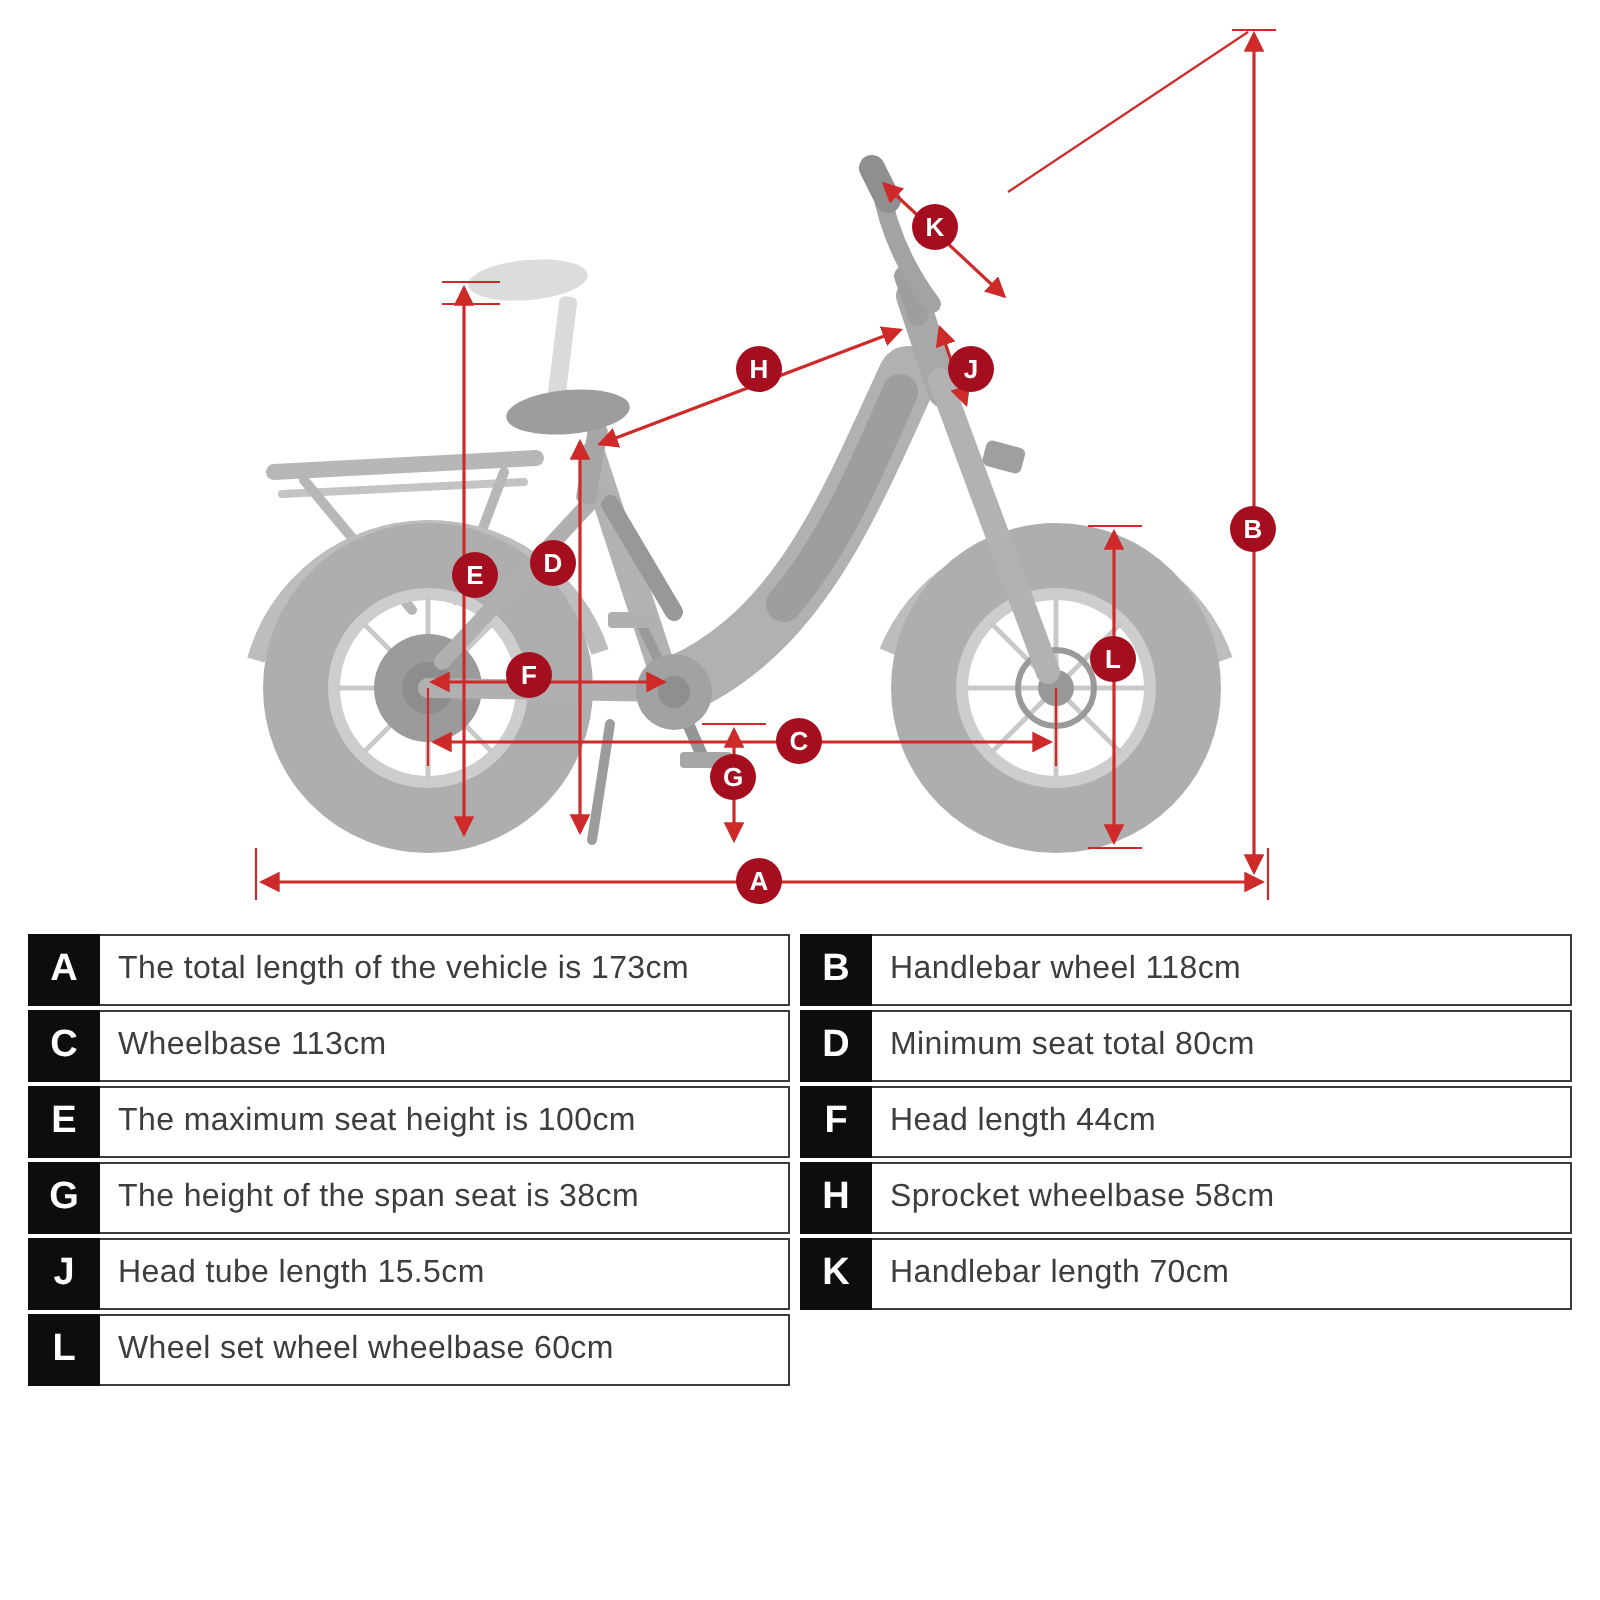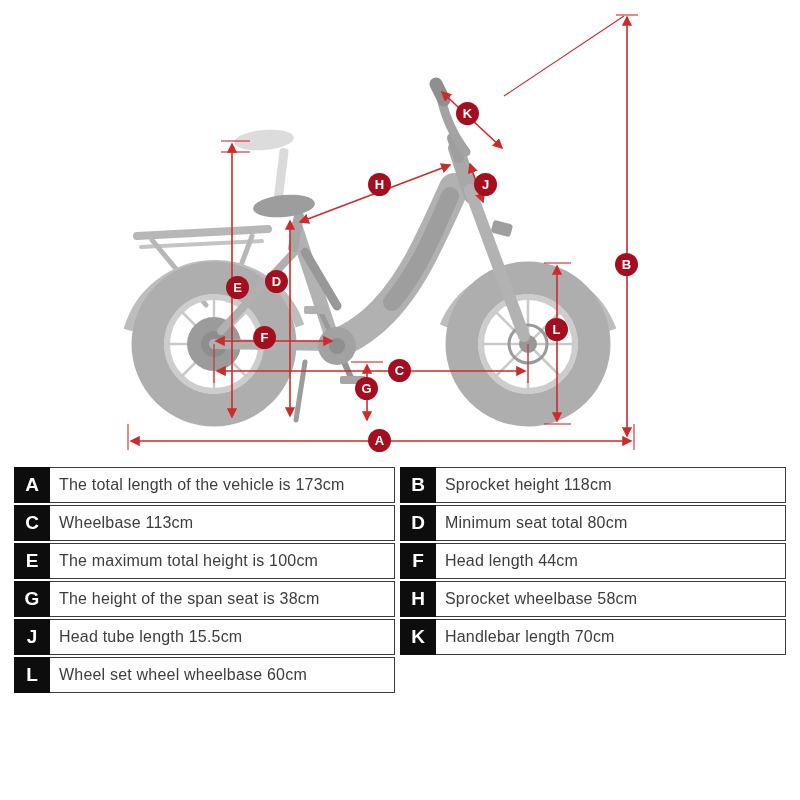--- a/index.html
+++ b/index.html
@@ -191,33 +191,33 @@
     <div class="marker" style="left:545px; top:318px;">L</div>
   </div>
 
   <div class="spec-table">
     <div class="spec-cell">
       <div class="spec-letter">A</div>
       <div class="spec-text">The total length of the vehicle is 173cm</div>
     </div>
     <div class="spec-cell">
       <div class="spec-letter">B</div>
-      <div class="spec-text">Sprocket height 118cm</div>
+      <div class="spec-text">Handlebar wheel 118cm</div>
     </div>
     <div class="spec-cell">
       <div class="spec-letter">C</div>
       <div class="spec-text">Wheelbase 113cm</div>
     </div>
     <div class="spec-cell">
       <div class="spec-letter">D</div>
       <div class="spec-text">Minimum seat total 80cm</div>
     </div>
     <div class="spec-cell">
       <div class="spec-letter">E</div>
-      <div class="spec-text">The maximum total height is 100cm</div>
+      <div class="spec-text">The maximum seat height is 100cm</div>
     </div>
     <div class="spec-cell">
       <div class="spec-letter">F</div>
       <div class="spec-text">Head length 44cm</div>
     </div>
     <div class="spec-cell">
       <div class="spec-letter">G</div>
       <div class="spec-text">The height of the span seat is 38cm</div>
     </div>
     <div class="spec-cell">

